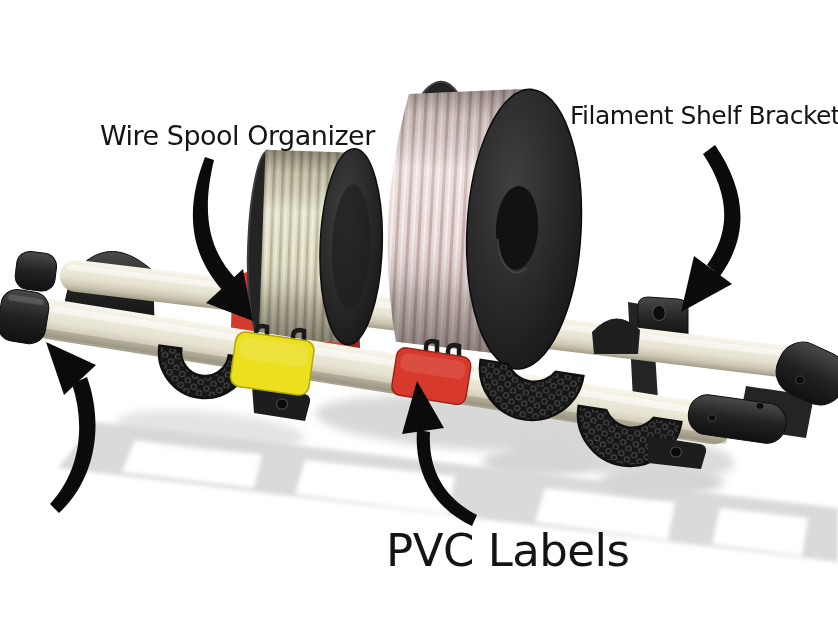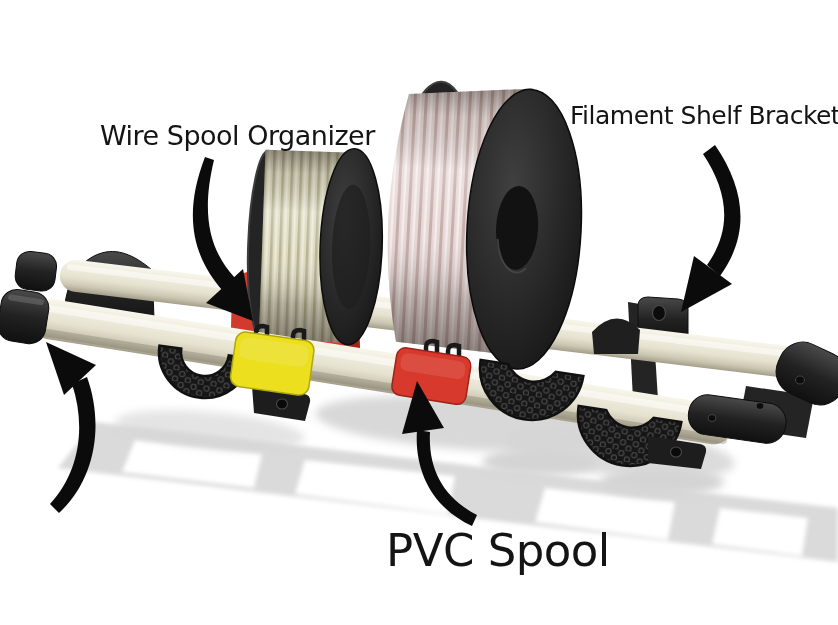--- a/index.html
+++ b/index.html
@@ -213,15 +213,15 @@
     </g>
     <g>
       <path d="M472,526 C433,508 414,472 417,430 L430,432 C428,470 444,498 477,515 Z"></path>
       <path d="M417,381 L444,428 L402,434 Z"></path>
     </g>
   </g>
 </svg>
 
 <div class="ann" id="ann-wso">Wire Spool Organizer</div>
 <div class="ann" id="ann-fsb">Filament Shelf Bracket</div>
-<div class="ann" id="ann-pvc">PVC Spool</div>
+<div class="ann" id="ann-pvc">PVC Labels</div>
 
 </div>
 
 </body></html>

